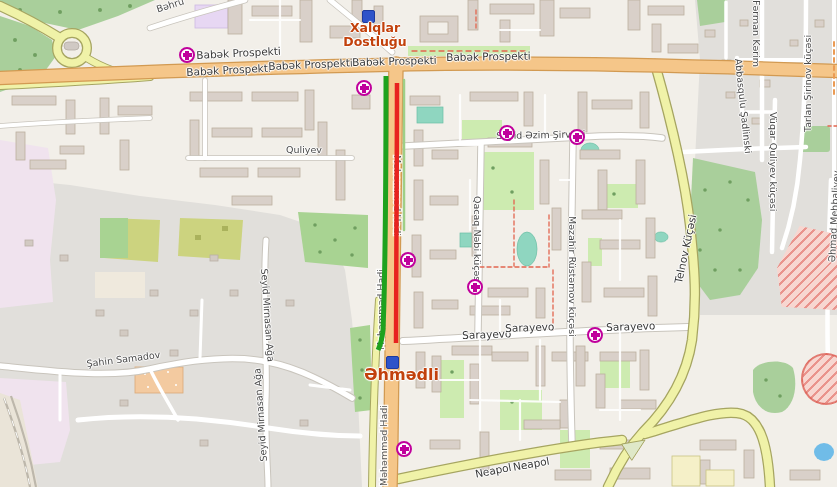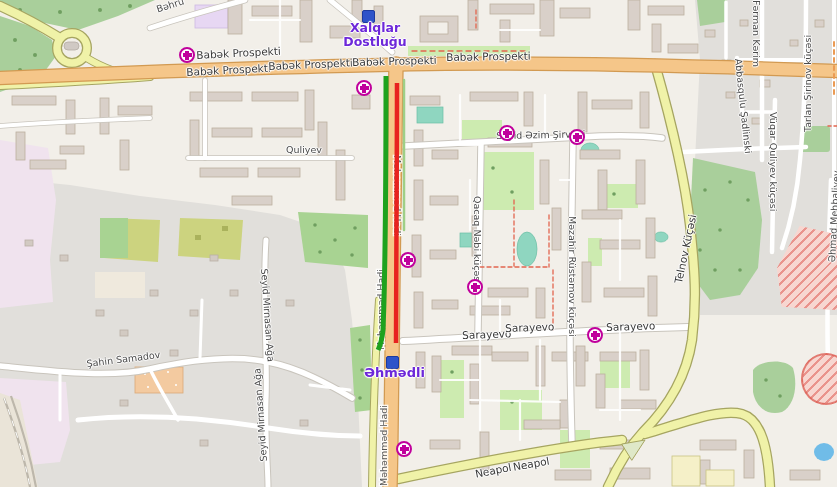--- a/index.html
+++ b/index.html
@@ -3,21 +3,21 @@
 <meta charset="utf-8">
 <style>
   html,body{margin:0;padding:0;background:#888;}
   #viewport{position:relative;width:837px;height:487px;overflow:hidden;background:#f2efe9;
     font-family:"DejaVu Sans",sans-serif;}
   #viewport svg{position:absolute;left:0;top:0;}
   .lbl{position:absolute;font-size:10.5px;color:#383838;white-space:nowrap;transform-origin:0 0;
     text-shadow:0 0 2px #fff,0 0 2px #fff,1px 0 1px #fff,-1px 0 1px #fff,0 1px 1px #fff,0 -1px 1px #fff;
     z-index:40;pointer-events:none;}
   .lbl.small{font-size:9.5px;color:#4a4a4a;}
-  .metro-label{position:absolute;font-weight:bold;color:#6d28d9;font-size:12.5px;line-height:1.12;
+  .metro-label{position:absolute;font-weight:bold;color:#c2410c;font-size:12.5px;line-height:1.12;
     text-align:center;z-index:42;
     text-shadow:0 0 2px #fff,0 0 2px #fff,1px 0 1px #fff,-1px 0 1px #fff,0 1px 1px #fff,0 -1px 1px #fff;}
   .metro-sq{position:absolute;width:11px;height:11px;background:#2e53c9;border:1px solid #1d3a9e;
     border-radius:2px;z-index:41;}
   .hosp{position:absolute;width:16px;height:16px;background:#fff;border:2px solid #c0009c;
     border-radius:50%;box-sizing:border-box;z-index:41;}
   .hosp:before,.hosp:after{content:"";position:absolute;background:#c0009c;}
   .hosp:before{left:4px;top:1.5px;width:4px;height:9px;}
   .hosp:after{left:1.5px;top:4px;width:9px;height:4px;}
   .hatch{position:absolute;z-index:8;background:repeating-linear-gradient(135deg,rgba(221,78,70,.50) 0 2px,rgba(248,213,207,.65) 2px 7px),#f6d9d3;}
@@ -378,21 +378,21 @@
 <div class="hosp" style="left:569px;top:129px;"></div>
 <div class="hosp" style="left:400px;top:252px;"></div>
 <div class="hosp" style="left:467px;top:279px;"></div>
 <div class="hosp" style="left:587px;top:327px;"></div>
 <div class="hosp" style="left:396px;top:441px;"></div>
 
 <div class="metro-sq" style="left:362px;top:10px;"></div>
 <div class="metro-sq" style="left:386px;top:356px;"></div>
 
 <div class="metro-label" style="left:338px;top:21px;width:74px;">Xalqlar Dostluğu</div>
-<div class="metro-label" style="left:364px;top:366px;font-size:13px;">Əhmədli</div>
+<div class="metro-label" style="left:364px;top:366px;font-size:16px;">Əhmədli</div>
 
 <span class="lbl" style="left:196px;top:49px;transform:rotate(-3deg);">Babək Prospekti</span>
 <span class="lbl" style="left:186px;top:66px;transform:rotate(-3deg);">Babək Prospekti</span>
 <span class="lbl" style="left:268px;top:60px;transform:rotate(-2.5deg);">Babək Prospekti</span>
 <span class="lbl" style="left:352px;top:56px;transform:rotate(-1.5deg);">Babək Prospekti</span>
 <span class="lbl" style="left:446px;top:51px;transform:rotate(-1deg);">Babək Prospekti</span>
 
 <span class="lbl small" style="left:155px;top:4px;transform:rotate(-18deg);">Bəhru</span>
 <span class="lbl small" style="left:286px;top:144px;">Quliyev</span>
 <span class="lbl small" style="left:496px;top:130px;transform:rotate(-1deg);">Seyid Əzim Şirvani</span>

